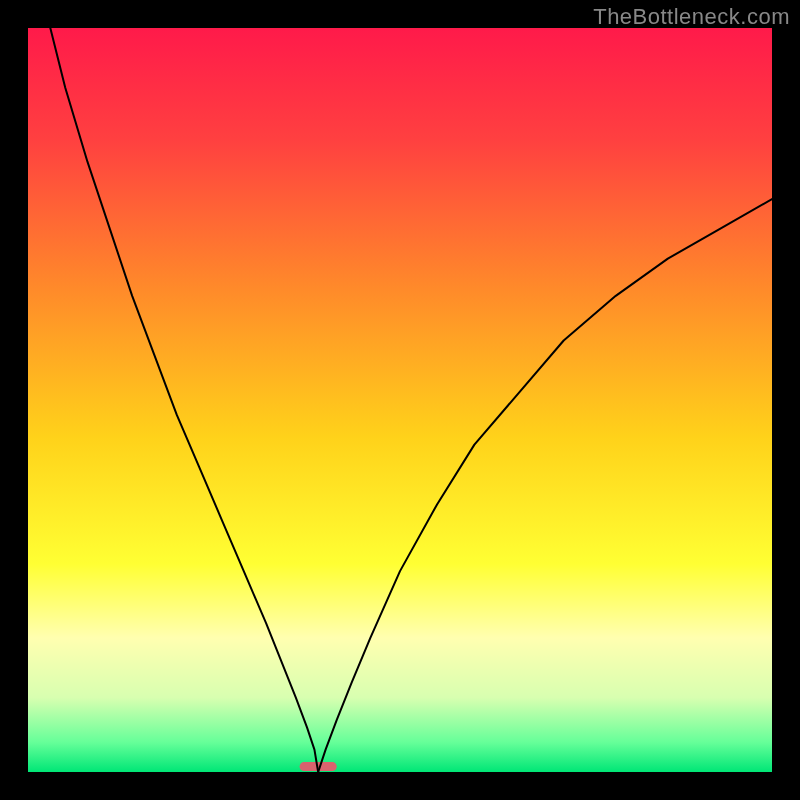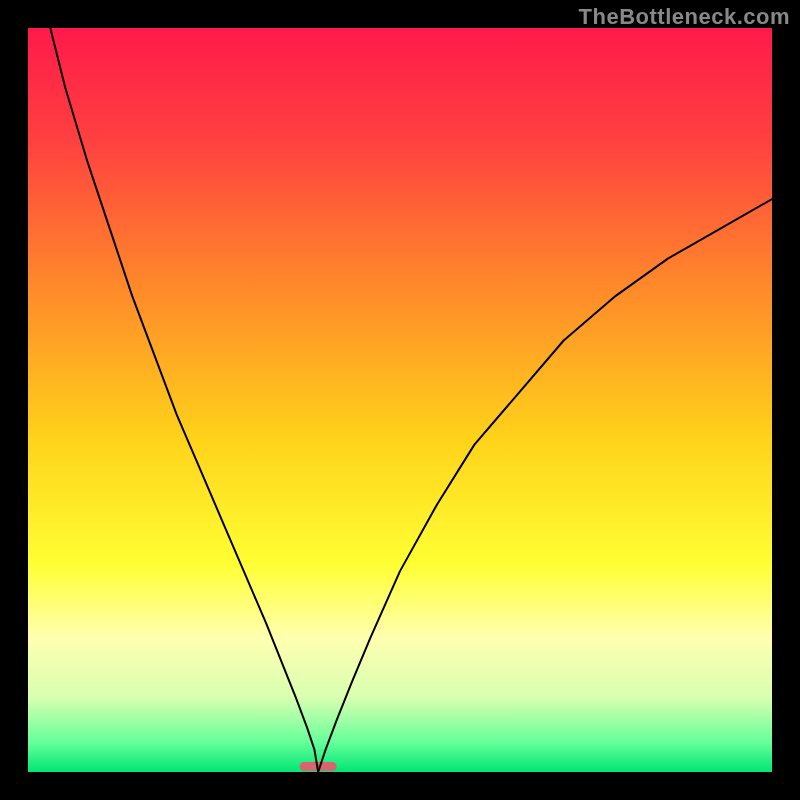--- a/index.html
+++ b/index.html
@@ -22,21 +22,21 @@
     top: 28px;
     width: 744px;
     height: 744px;
   }
   .watermark {
     position: absolute;
     top: 4px;
     right: 10px;
     color: #888;
     font-size: 22px;
-    font-weight: 700;
+    font-weight: 400;
     letter-spacing: 0.5px;
     z-index: 50;
   }
   svg {
     display: block;
   }
 </style>
 </head>
 <body>
 

